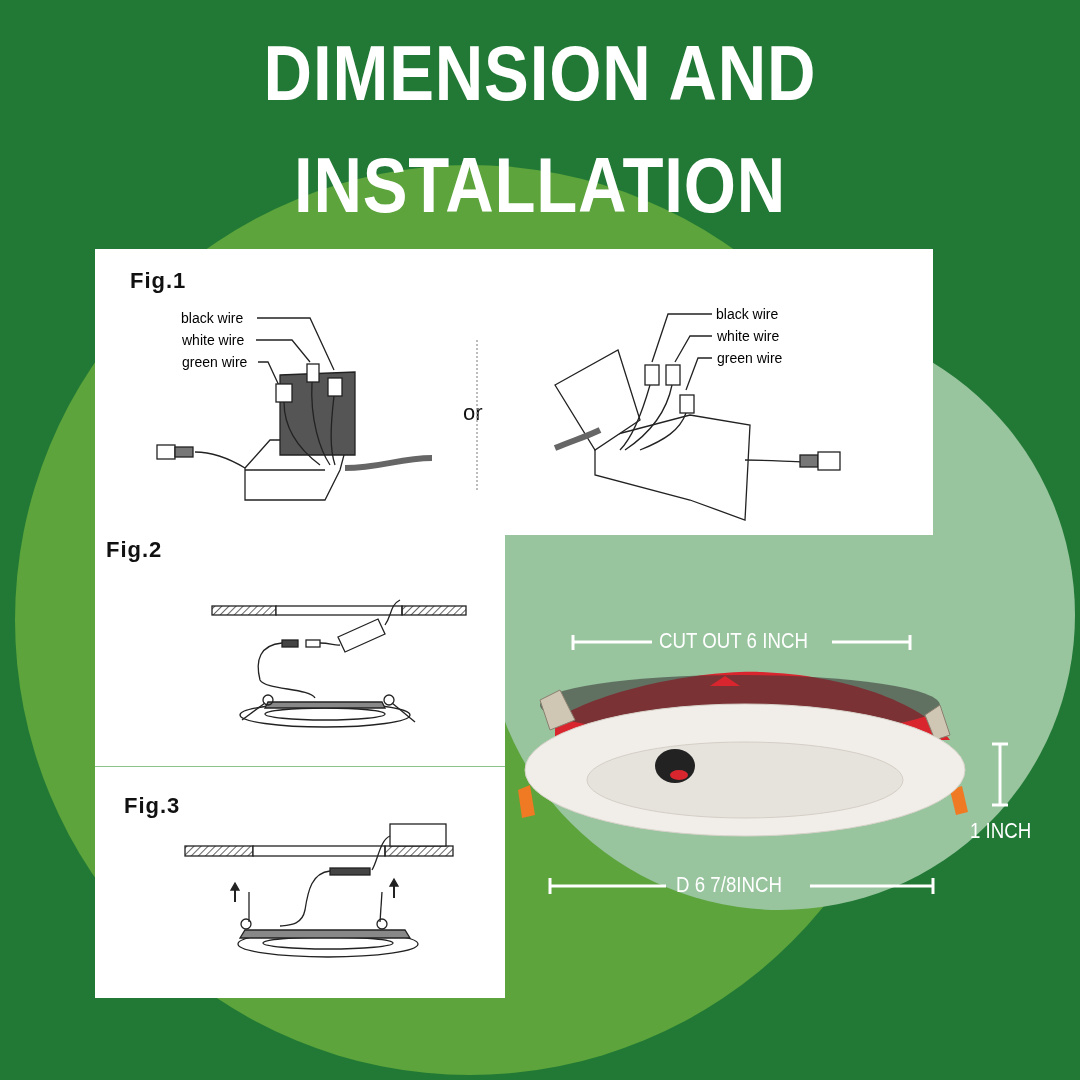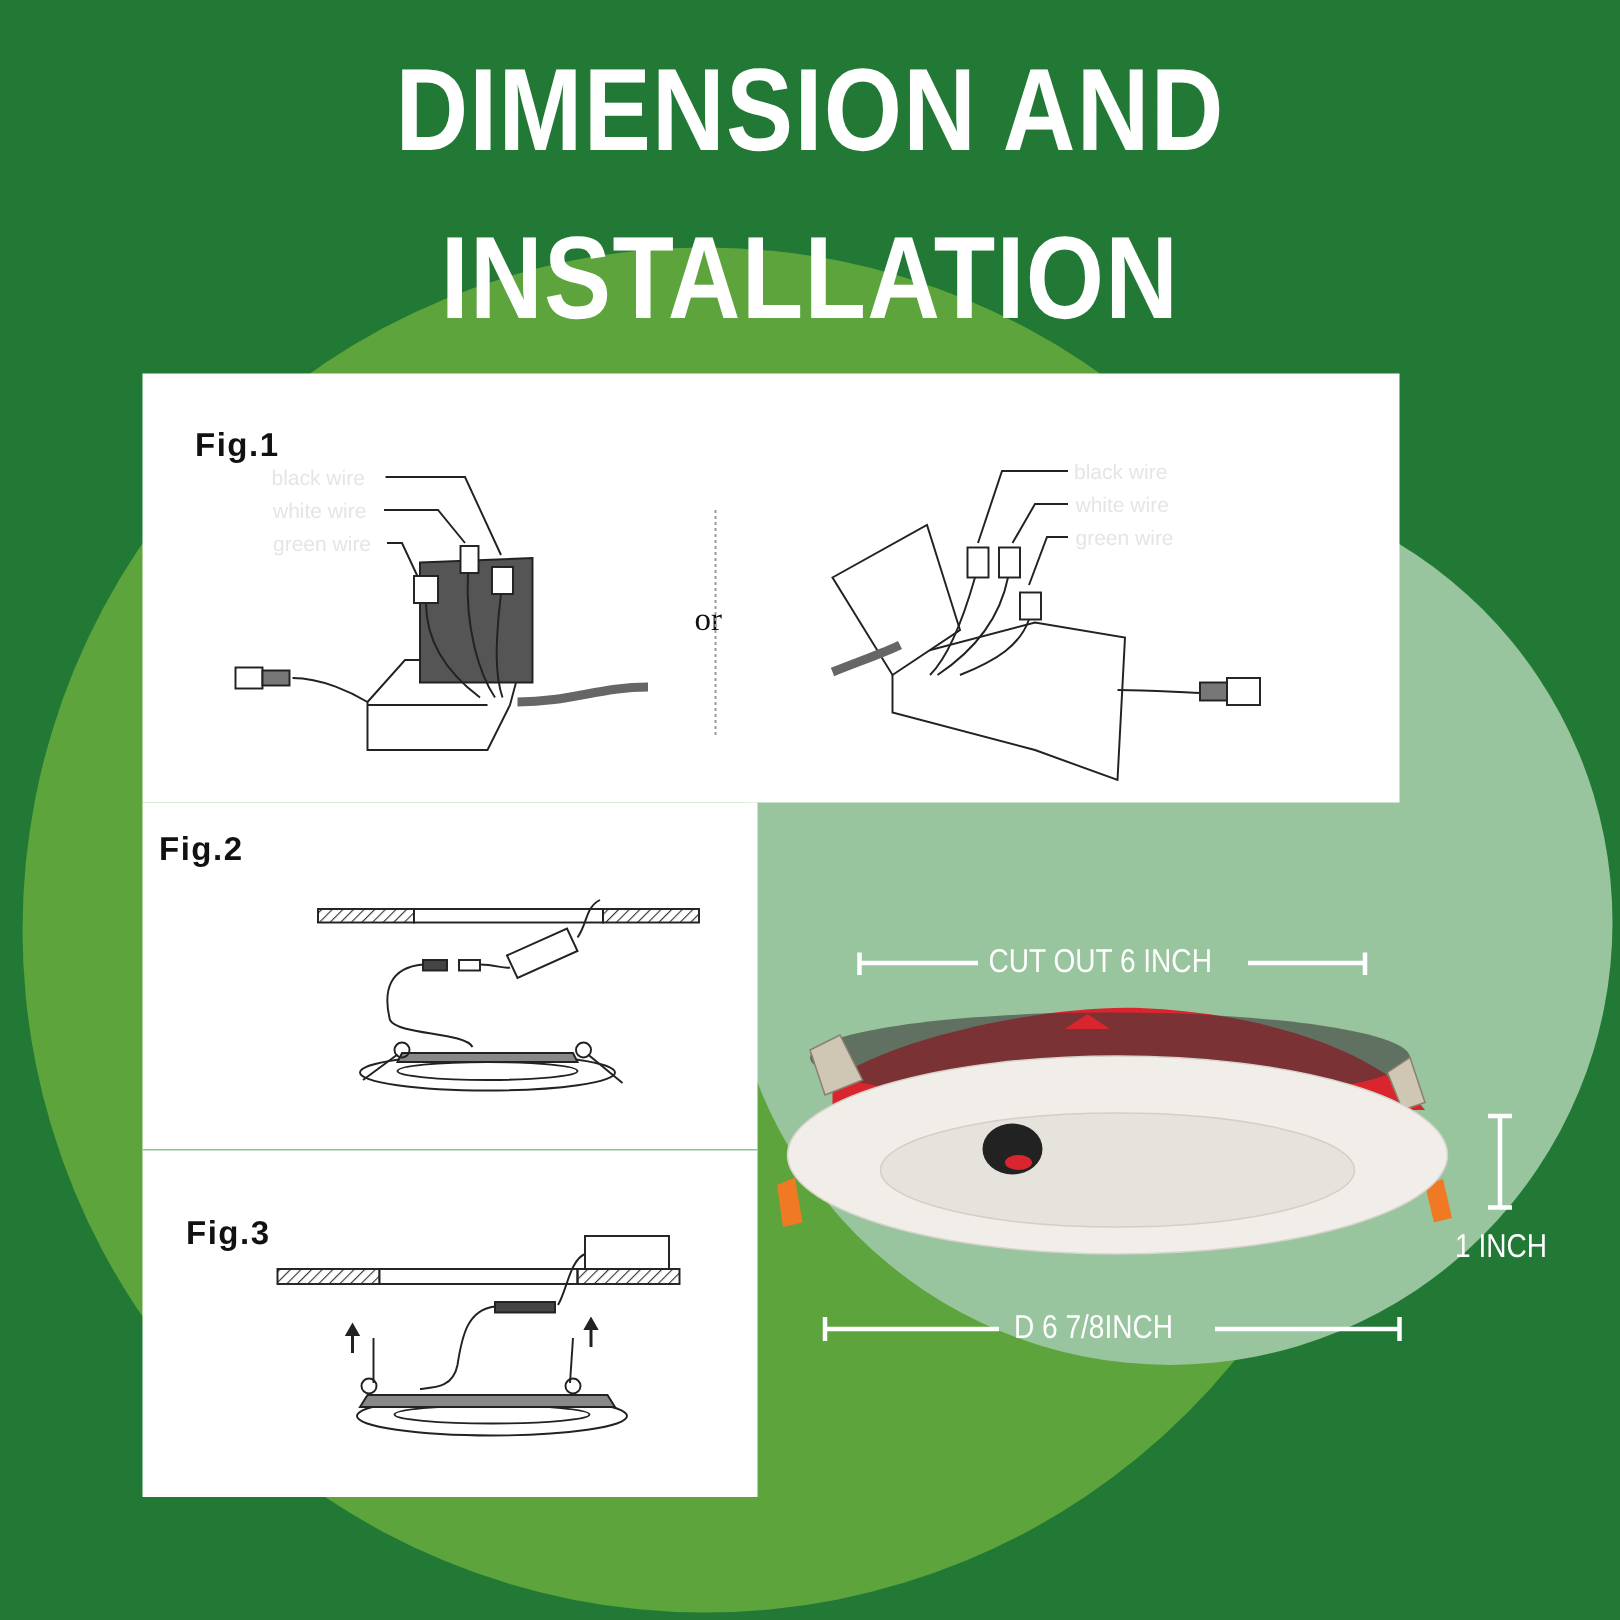--- a/index.html
+++ b/index.html
@@ -7,22 +7,22 @@
   .circle { position:absolute; border-radius:50%; }
   #c-mid { left:15px; top:165px; width:910px; height:910px; background:#5ca43b; }
   #c-pale { left:485px; top:320px; width:590px; height:590px; background:#98c49e; }
   .title { position:absolute; left:0; width:1080px; text-align:center; color:#fff; font-weight:bold; font-size:78px; letter-spacing:1px; transform:scaleX(0.86); transform-origin:center; font-family:"Liberation Sans", sans-serif; }
   #t1 { top:28px; }
   #t2 { top:140px; }
   .panel { position:absolute; background:#fff; }
   #p-top { left:95px; top:249px; width:838px; height:286px; }
   #p-bot { left:95px; top:535px; width:410px; height:463px; }
   #divider { position:absolute; left:95px; top:766px; width:410px; height:1px; background:#8bc48b; }
-  .fig-label { position:absolute; font-weight:bold; font-size:22px; color:#111; letter-spacing:1px;margin-top:16px; }
-  .wire-label { position:absolute; font-size:14px; color:#e5e5e5; }
+  .fig-label { position:absolute; font-weight:bold; font-size:22px; color:#111; letter-spacing:1px; }
+  .wire-label { position:absolute; font-size:14px; color:#000000; }
   .or-text { position:absolute; font-size:22px; color:#111; }
   svg { position:absolute; overflow:visible; }
   .dim-text { position:absolute; color:#fff; font-size:22px; transform:scaleX(0.85); transform-origin:left center; white-space:nowrap; }
 </style>
 </head>
 <body>
 
 <div class="circle" id="c-mid"></div>
 <div class="circle" id="c-pale"></div>
 
@@ -30,21 +30,21 @@
 <div class="title" id="t2">INSTALLATION</div>
 
 <div class="panel" id="p-top"></div>
 <div class="panel" id="p-bot"></div>
 <div id="divider"></div>
 
 <div class="fig-label" style="left:130px;top:268px;">Fig.1</div>
 <div class="wire-label" style="left:181px;top:310px;">black wire</div>
 <div class="wire-label" style="left:182px;top:332px;">white wire</div>
 <div class="wire-label" style="left:182px;top:354px;">green wire</div>
-<div class="or-text" style="left:463px;top:400px;font-family:Liberation Serif, serif;">or</div>
+<div class="or-text" style="left:463px;top:400px;">or</div>
 <div class="wire-label" style="left:716px;top:306px;">black wire</div>
 <div class="wire-label" style="left:717px;top:328px;">white wire</div>
 <div class="wire-label" style="left:717px;top:350px;">green wire</div>
 
 <svg style="left:0;top:0;" width="1080" height="1080">
   <g fill="none" stroke="#222" stroke-width="1.3">
 
     <polyline points="257,318 310,318 334,370"></polyline>
     <polyline points="256,340 292,340 310,362"></polyline>
     <polyline points="258,362 268,362 282,392"></polyline>

